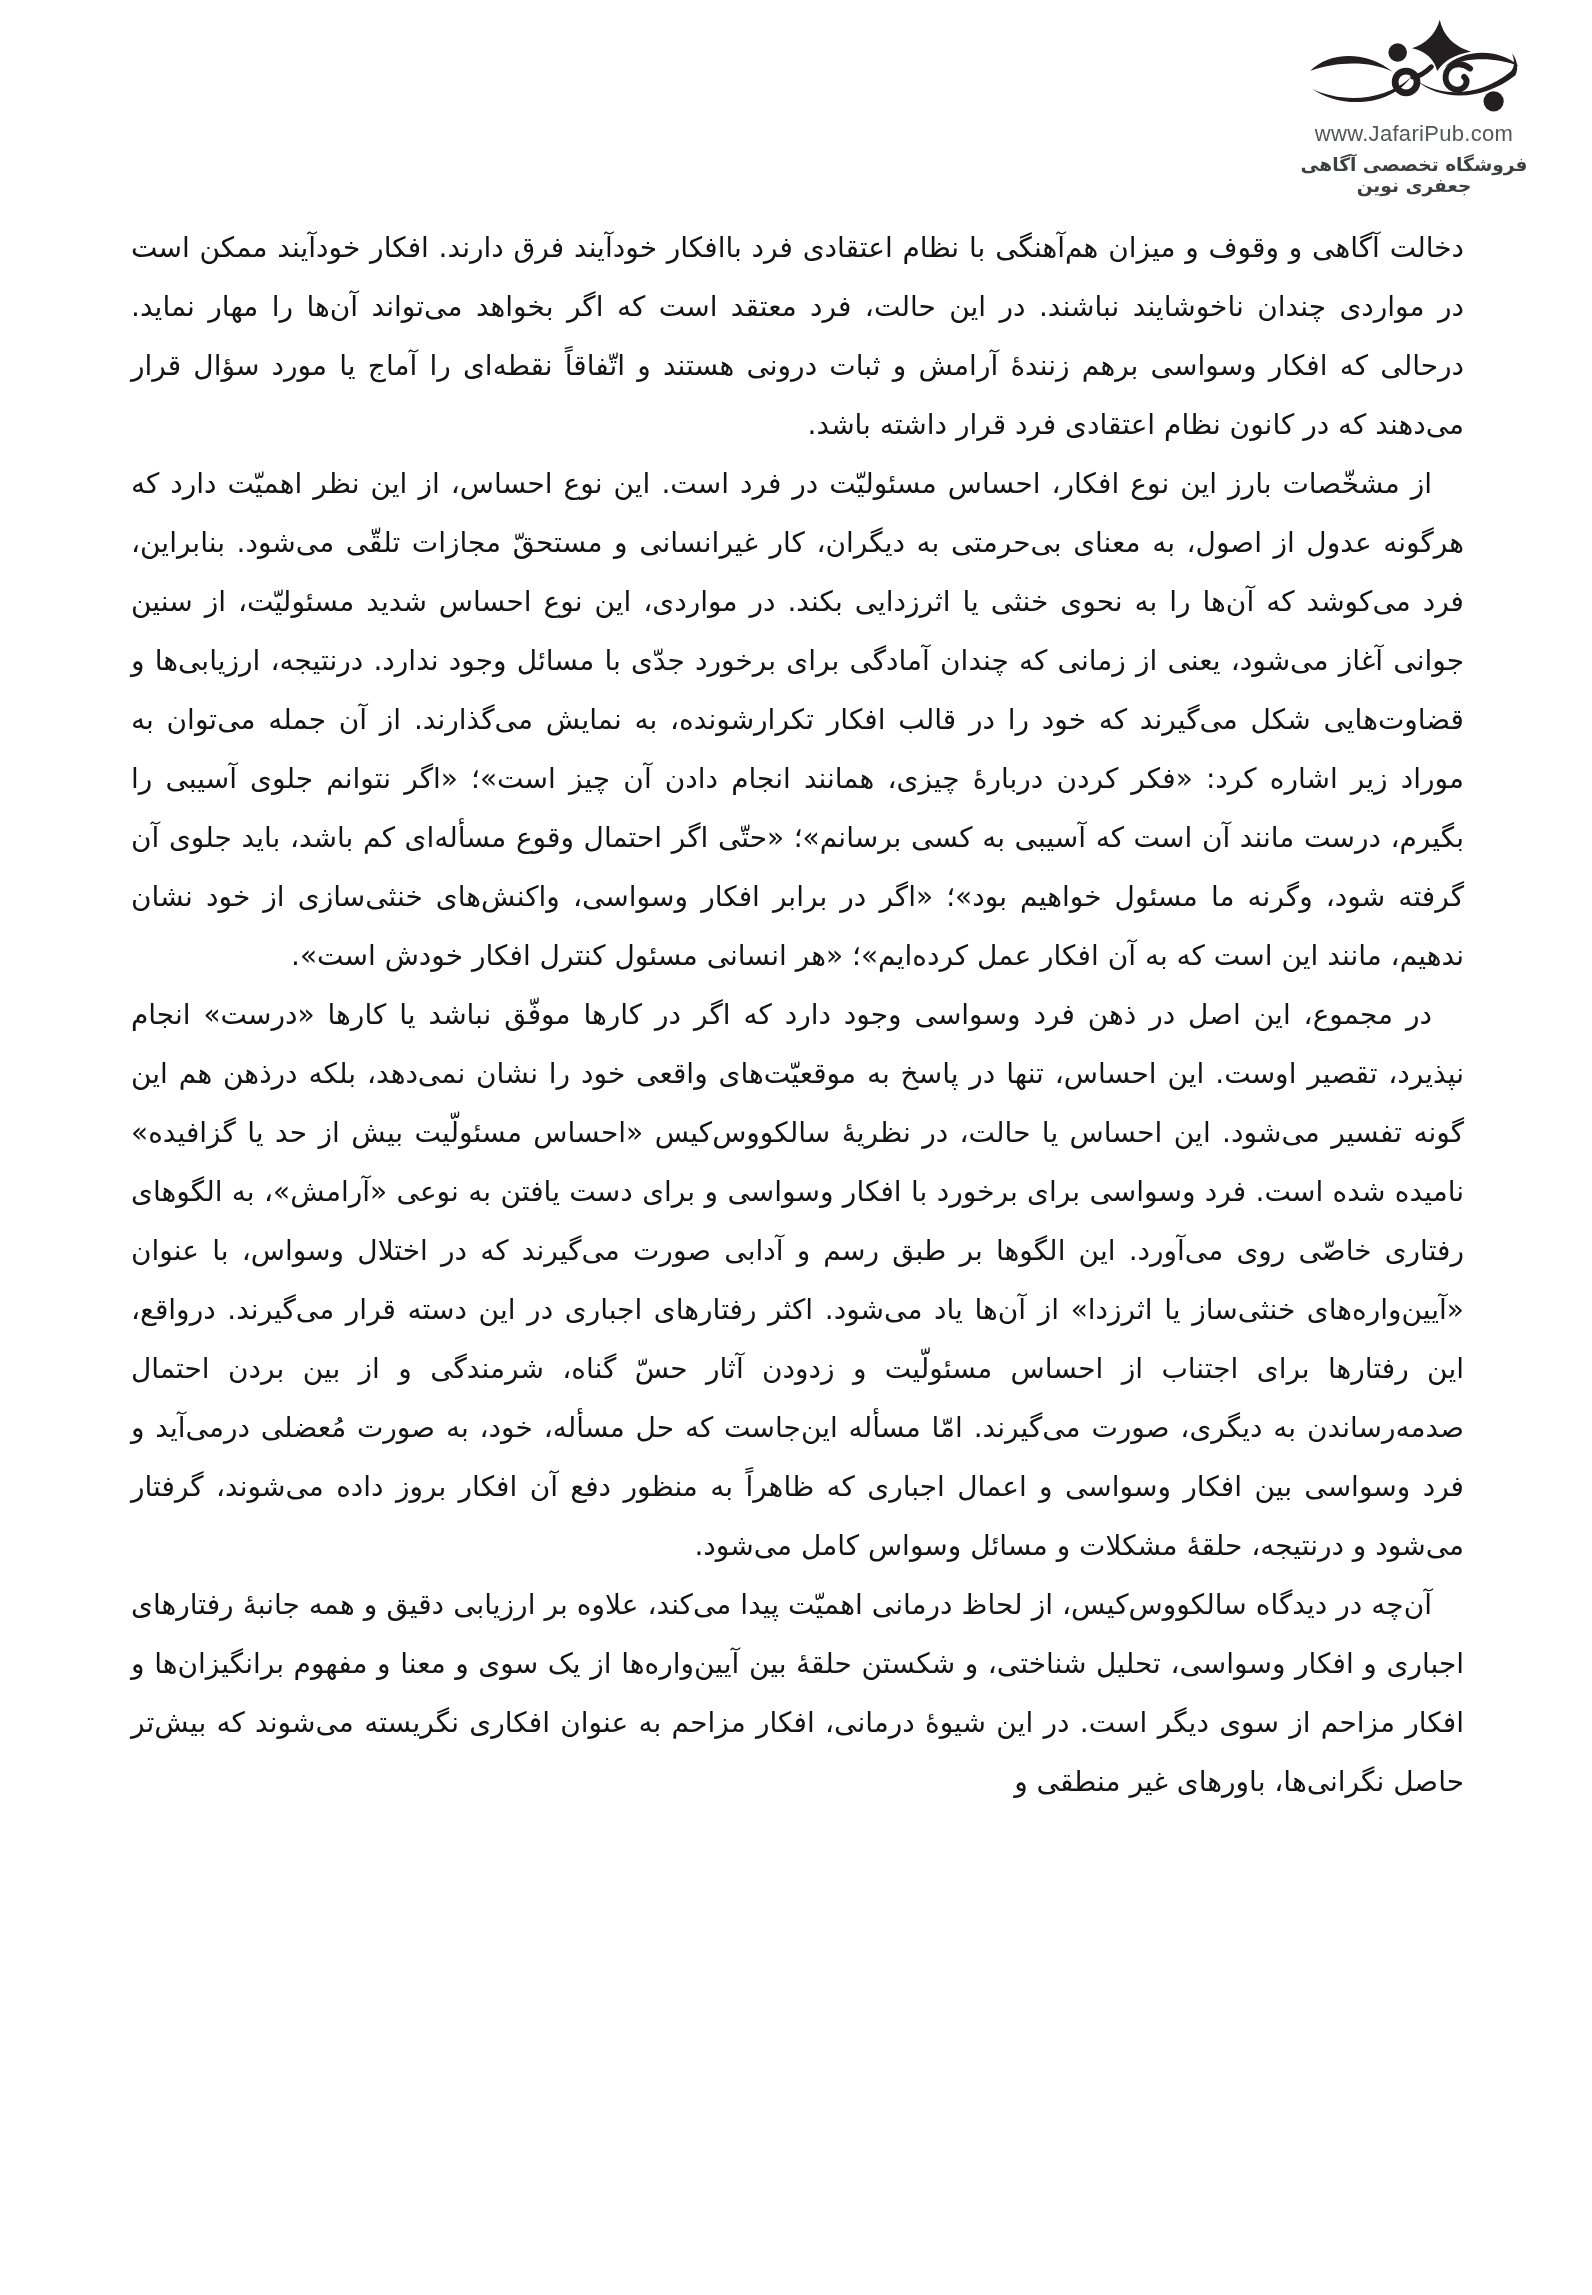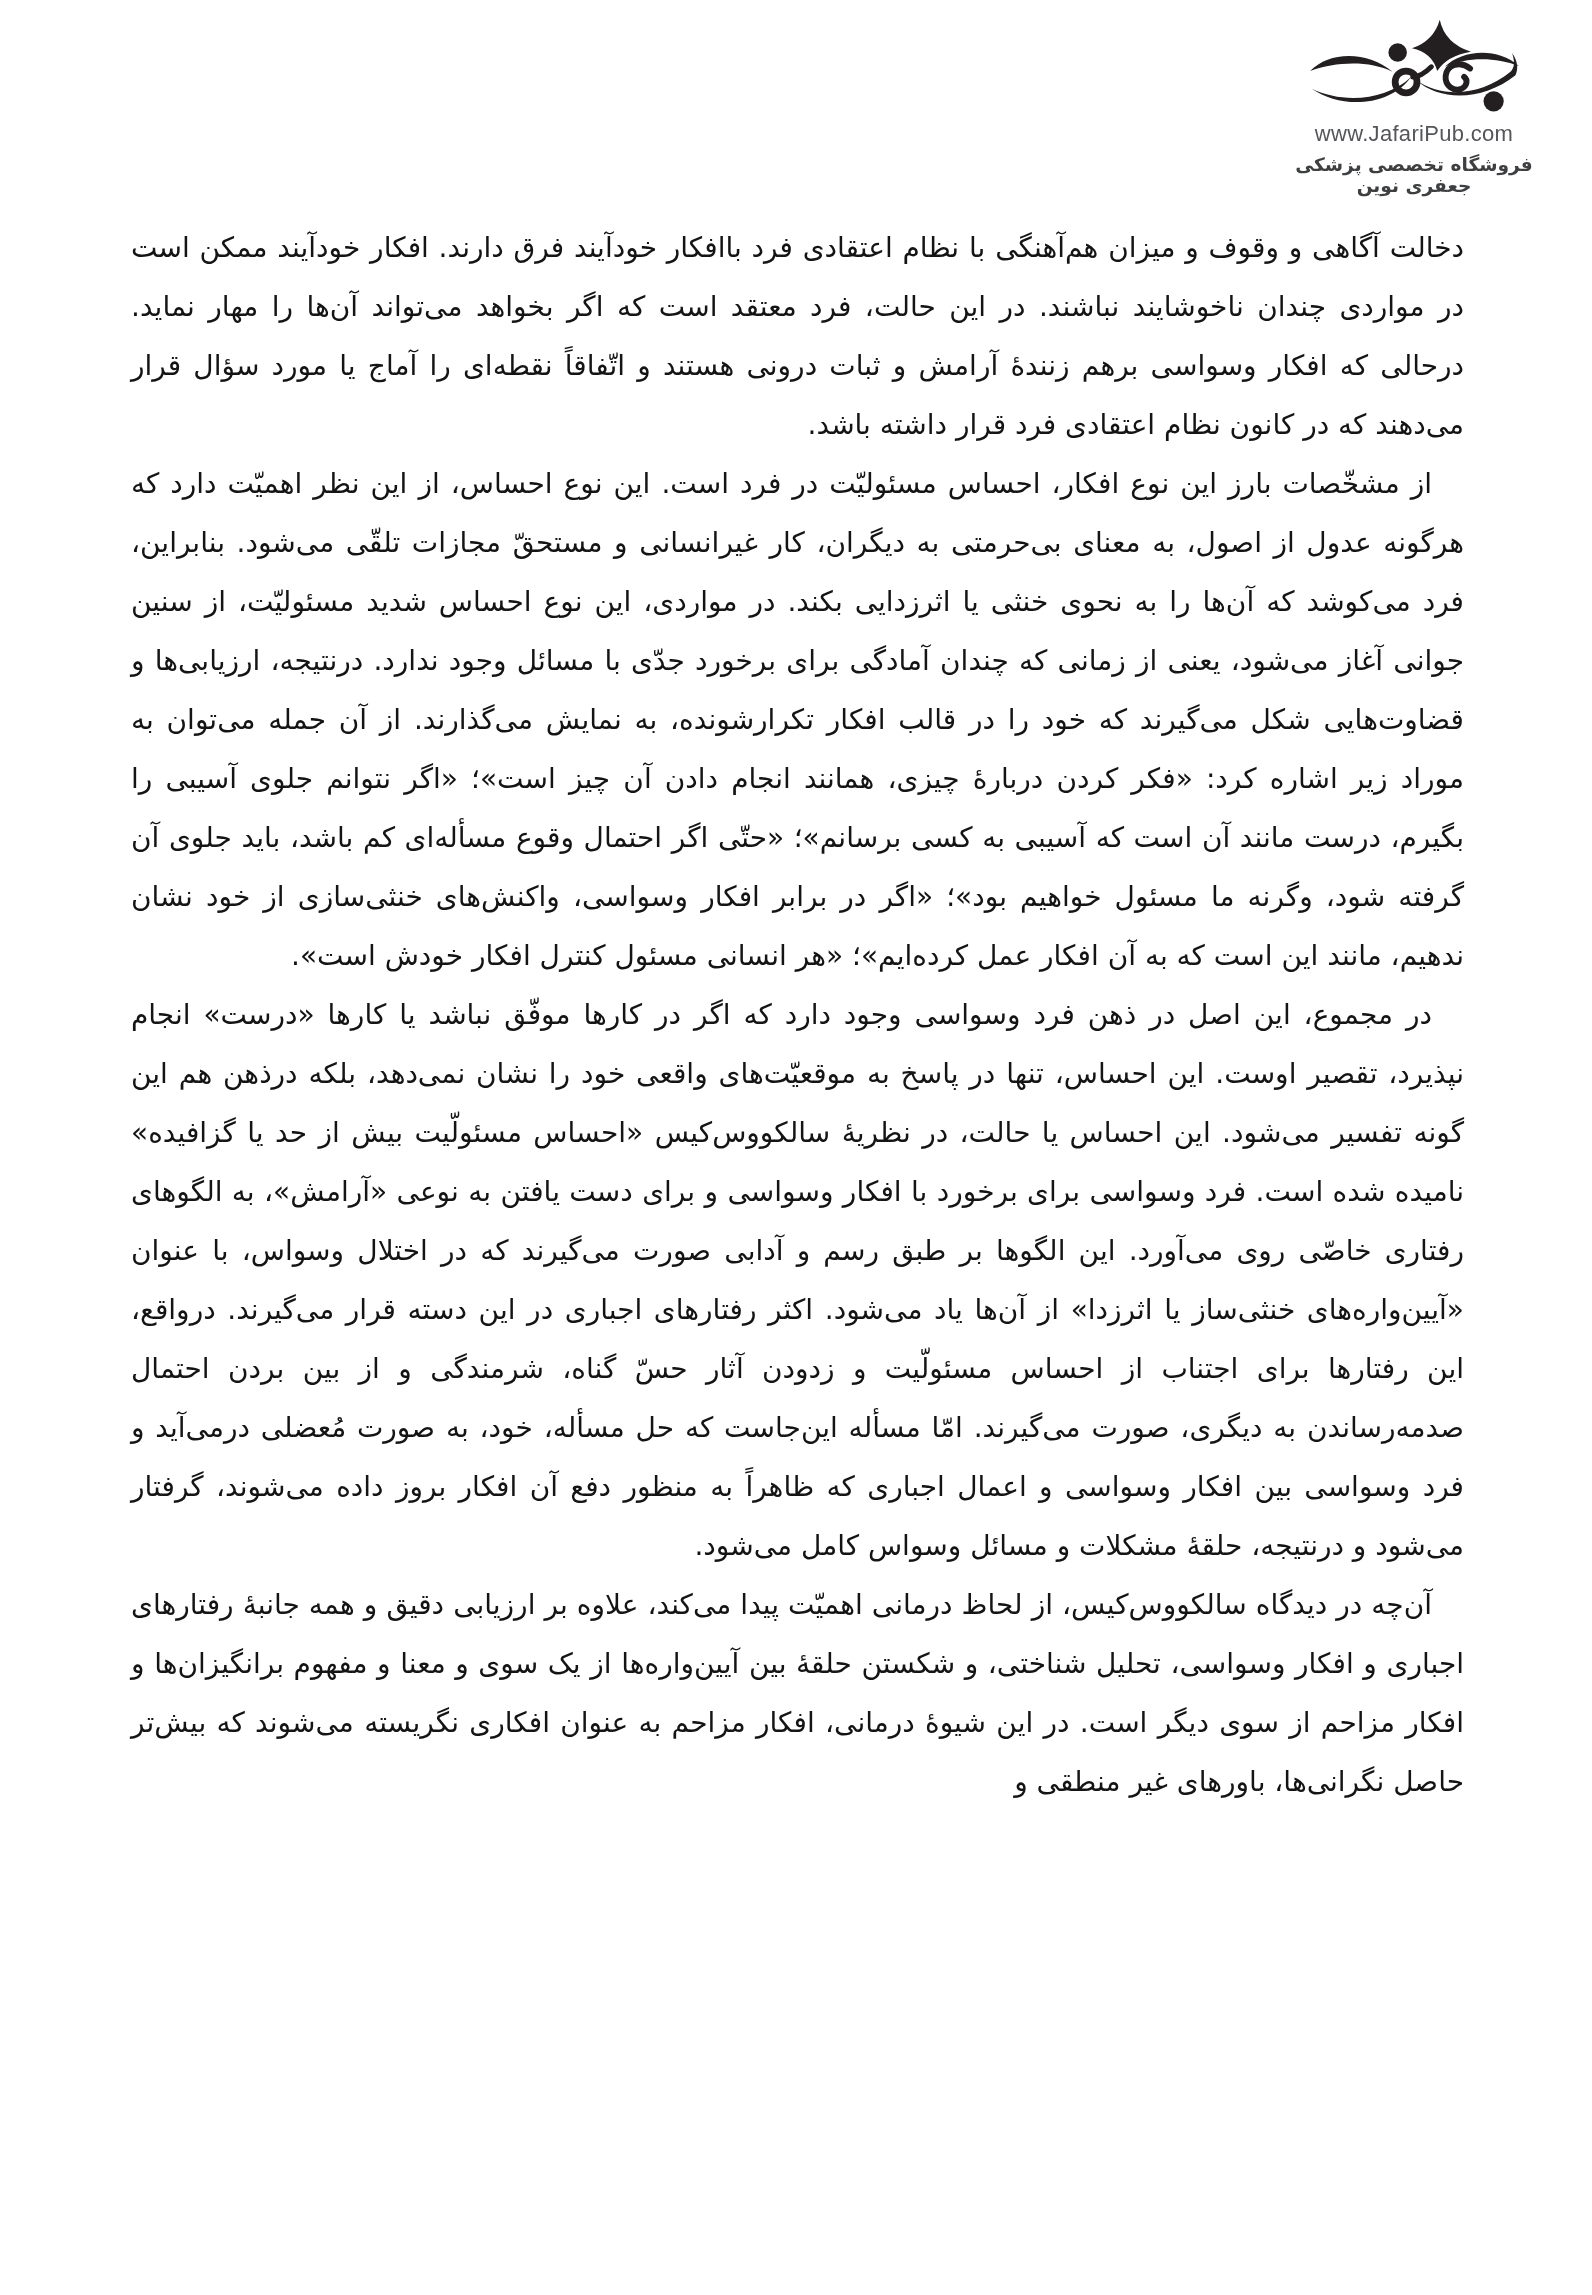--- a/index.html
+++ b/index.html
@@ -107,21 +107,21 @@
 
           <circle cx="120" cy="76" r="13" stroke-width="8"></circle>
 
           <path d="M150,58 C142,66 134,70 128,70" stroke-width="6"></path>
 
           <path d="M196,60 C184,50 168,56 167,69 C166,81 177,88 186,84 C192,81 194,74 189,70" stroke-width="7"></path>
         </g>
       </svg>
     </span>
     <div class="logo-url">www.JafariPub.com</div>
-    <div class="logo-tagline">فروشگاه تخصصی پزشکی جعفری نوین</div>
+    <div class="logo-tagline">فروشگاه تخصصی آگاهی جعفری نوین</div>
   </header>
 
   <main class="body-text">
     <p class="para" lang="fa">دخالت آگاهی و وقوف و میزان هم‌آهنگی با نظام اعتقادی فرد باافکار خودآیند فرق دارند. افکار خودآیند ممکن است در مواردی چندان ناخوشایند نباشند. در این حالت، فرد معتقد است که اگر بخواهد می‌تواند آن‌ها را مهار نماید. درحالی که افکار وسواسی برهم زنندهٔ آرامش و ثبات درونی هستند و اتّفاقاً نقطه‌ای را آماج یا مورد سؤال قرار می‌دهند که در کانون نظام اعتقادی فرد قرار داشته باشد.</p>
     <p class="para indent" lang="fa">از مشخّصات بارز این نوع افکار، احساس مسئولیّت در فرد است. این نوع احساس، از این نظر اهمیّت دارد که هرگونه عدول از اصول، به معنای بی‌حرمتی به دیگران، کار غیرانسانی و مستحقّ مجازات تلقّی می‌شود. بنابراین، فرد می‌کوشد که آن‌ها را به نحوی خنثی یا اثرزدایی بکند. در مواردی، این نوع احساس شدید مسئولیّت، از سنین جوانی آغاز می‌شود، یعنی از زمانی که چندان آمادگی برای برخورد جدّی با مسائل وجود ندارد. درنتیجه، ارزیابی‌ها و قضاوت‌هایی شکل می‌گیرند که خود را در قالب افکار تکرارشونده، به نمایش می‌گذارند. از آن جمله می‌توان به موراد زیر اشاره کرد: «فکر کردن دربارهٔ چیزی، همانند انجام دادن آن چیز است»؛ «اگر نتوانم جلوی آسیبی را بگیرم، درست مانند آن است که آسیبی به کسی برسانم»؛ «حتّی اگر احتمال وقوع مسأله‌ای کم باشد، باید جلوی آن گرفته شود، وگرنه ما مسئول خواهیم بود»؛ «اگر در برابر افکار وسواسی، واکنش‌های خنثی‌سازی از خود نشان ندهیم، مانند این است که به آن افکار عمل کرده‌ایم»؛ «هر انسانی مسئول کنترل افکار خودش است».</p>
     <p class="para indent" lang="fa">در مجموع، این اصل در ذهن فرد وسواسی وجود دارد که اگر در کارها موفّق نباشد یا کارها «درست» انجام نپذیرد، تقصیر اوست. این احساس، تنها در پاسخ به موقعیّت‌های واقعی خود را نشان نمی‌دهد، بلکه درذهن هم این گونه تفسیر می‌شود. این احساس یا حالت، در نظریهٔ سالکووس‌کیس «احساس مسئولّیت بیش از حد یا گزافیده» نامیده شده است. فرد وسواسی برای برخورد با افکار وسواسی و برای دست یافتن به نوعی «آرامش»، به الگوهای رفتاری خاصّی روی می‌آورد. این الگوها بر طبق رسم و آدابی صورت می‌گیرند که در اختلال وسواس، با عنوان «آیین‌واره‌های خنثی‌ساز یا اثرزدا» از آن‌ها یاد می‌شود. اکثر رفتارهای اجباری در این دسته قرار می‌گیرند. درواقع، این رفتارها برای اجتناب از احساس مسئولّیت و زدودن آثار حسّ گناه، شرمندگی و از بین بردن احتمال صدمه‌رساندن به دیگری، صورت می‌گیرند. امّا مسأله این‌جاست که حل مسأله، خود، به صورت مُعضلی درمی‌آید و فرد وسواسی بین افکار وسواسی و اعمال اجباری که ظاهراً به منظور دفع آن افکار بروز داده می‌شوند، گرفتار می‌شود و درنتیجه، حلقهٔ مشکلات و مسائل وسواس کامل می‌شود.</p>
     <p class="para indent" lang="fa">آن‌چه در دیدگاه سالکووس‌کیس، از لحاظ درمانی اهمیّت پیدا می‌کند، علاوه بر ارزیابی دقیق و همه جانبهٔ رفتارهای اجباری و افکار وسواسی، تحلیل شناختی، و شکستن حلقهٔ بین آیین‌واره‌ها از یک سوی و معنا و مفهوم برانگیزان‌ها و افکار مزاحم از سوی دیگر است. در این شیوهٔ درمانی، افکار مزاحم به عنوان افکاری نگریسته می‌شوند که بیش‌تر حاصل نگرانی‌ها، باورهای غیر منطقی و</p>
   </main>
 
   <footer class="page-footer">

